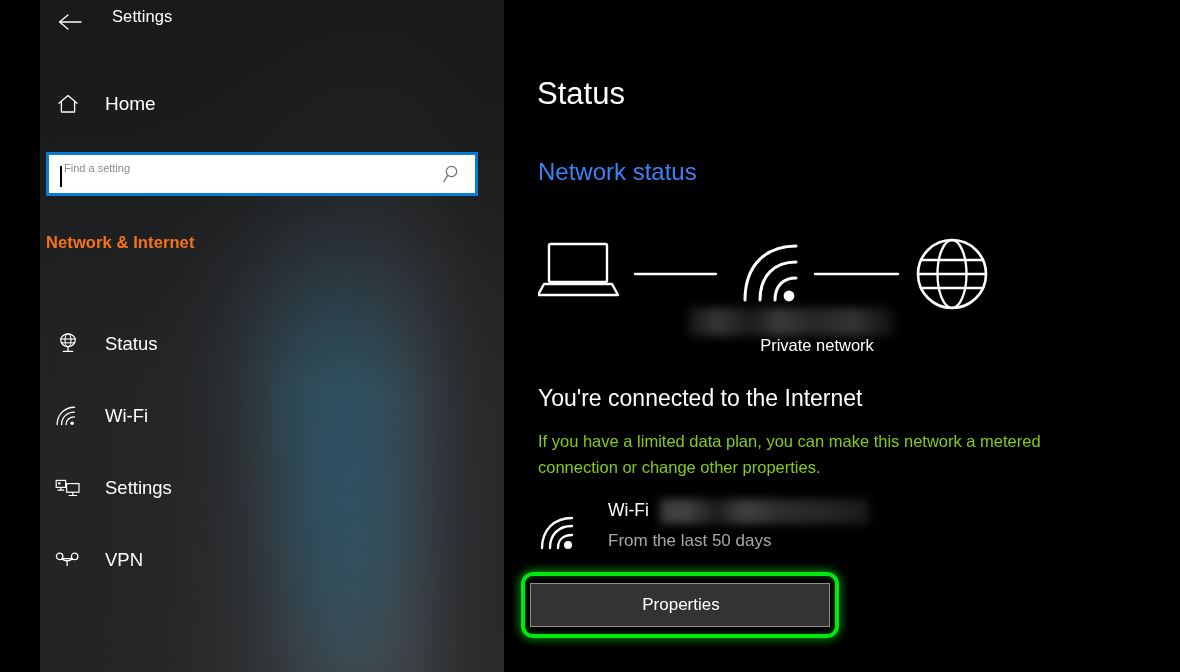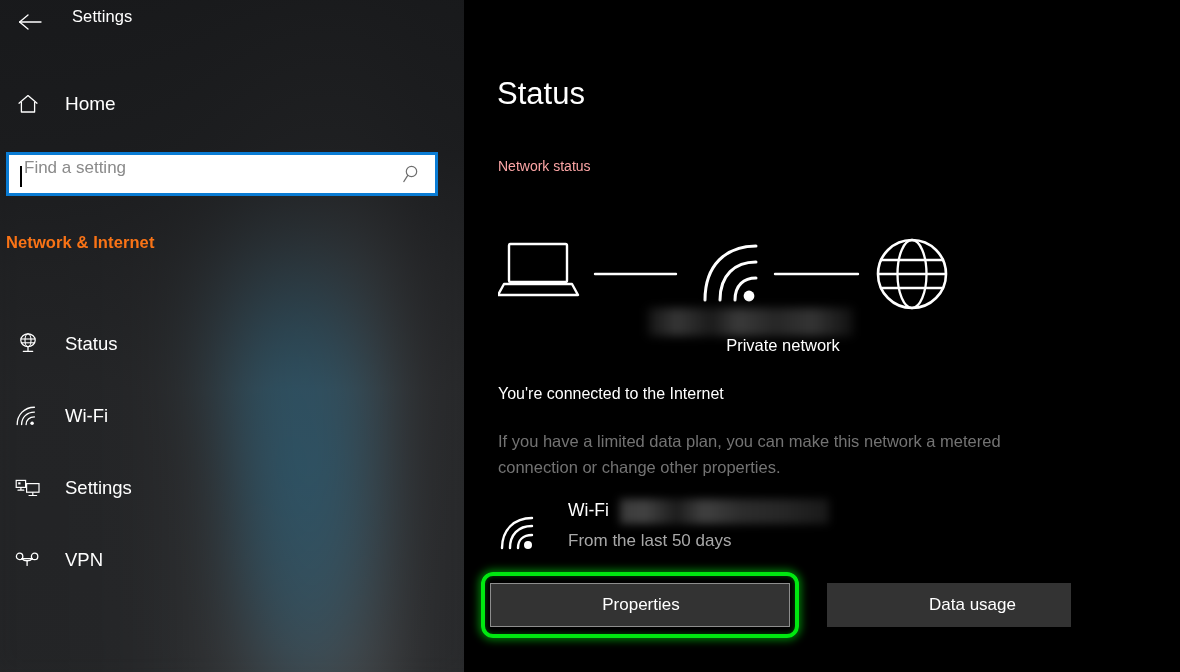--- a/index.html
+++ b/index.html
@@ -10,20 +10,21 @@
   body {
     font-family: "Liberation Sans", sans-serif;
     -webkit-font-smoothing: antialiased;
   }
   #app {
     position: relative;
     width: 1071px;
     height: 672px;
     overflow: hidden;
     background: #000;
+    margin-left: 40px;
   }
 
   
   #sidebar {
     position: absolute;
     left: 0; top: 0;
     width: 464px;
     height: 672px;
     overflow: hidden;
     background: #2a2c2e;
@@ -114,21 +115,21 @@
     position: absolute;
     left: 11px; top: 11px;
     width: 1.6px; height: 21px;
     background: #000;
   }
   .search-input {
     border: none;
     outline: none;
     background: transparent;
     font-family: "Liberation Sans", sans-serif;
-    font-size: 17px;
+    font-size: 11px;
     color: #7f1d1d;
     padding: 0 0 12px 15px;
     width: 370px;
     height: 36px;
   }
   .search-input::placeholder { color: #8a8a8a; opacity: 1; }
   .search-icon {
     position: absolute;
     right: 11px; top: 50%;
     transform: translateY(-50%);
@@ -176,22 +177,22 @@
   .page-title {
     position: absolute;
     left: 33px; top: 76px;
     font-size: 31px;
     color: #ffffff;
     font-weight: normal;
   }
   .sub-heading {
     position: absolute;
     left: 34px; top: 158px;
-    font-size: 14px;
-    color: #fca5a5;
+    font-size: 24px;
+    color: #3b82f6;
   }
 
   
   .diagram {
     position: absolute;
     left: 34px; top: 238px;
     width: 650px; height: 72px;
   }
   .diagram-redact {
     position: absolute;
@@ -202,41 +203,41 @@
       rgba(54,54,54,1) 14%,
       rgba(26,26,26,1) 31%,
       rgba(58,58,58,1) 44%,
       rgba(38,38,38,1) 62%,
       rgba(52,52,52,1) 80%,
       rgba(16,16,16,1) 100%);
     filter: blur(5px);
   }
   .net-type {
     position: absolute;
-    left: 22px; top: 336px;
+    left: 16px; top: 336px;
     width: 650px;
     text-align: center;
     font-size: 16.5px;
     color: #ffffff;
   }
   .net-type span { display: inline-block; transform: translateX(-28px); }
 
   .connected-title {
     position: absolute;
     left: 34px; top: 385px;
-    font-size: 16px;
+    font-size: 23px;
     color: #ffffff;
   }
   .connected-desc {
     position: absolute;
     left: 34px; top: 428px;
     width: 572px;
     font-size: 16.5px;
     line-height: 26px;
-    color: #737373;
+    color: #84cc16;
   }
 
   
   .usage-row {
     position: absolute;
     left: 34px; top: 500px;
     width: 660px; height: 64px;
   }
   .usage-wifi-icon {
     position: absolute;
@@ -475,17 +476,16 @@
       </span>
       <span class="usage-name">Wi-Fi</span>
       <span class="usage-redact"></span>
       <span class="usage-sub">From the last 50 days</span>
       <span class="usage-value">15.06 GB</span>
     </div>
 
     <div class="btn-row">
       <button class="btn" id="btn-properties">Properties</button>
       <div class="highlight-ring"></div>
-      <button class="btn" id="btn-datausage">Data usage</button>
     </div>
 
   </div>
 </div>
 
 </body></html>

